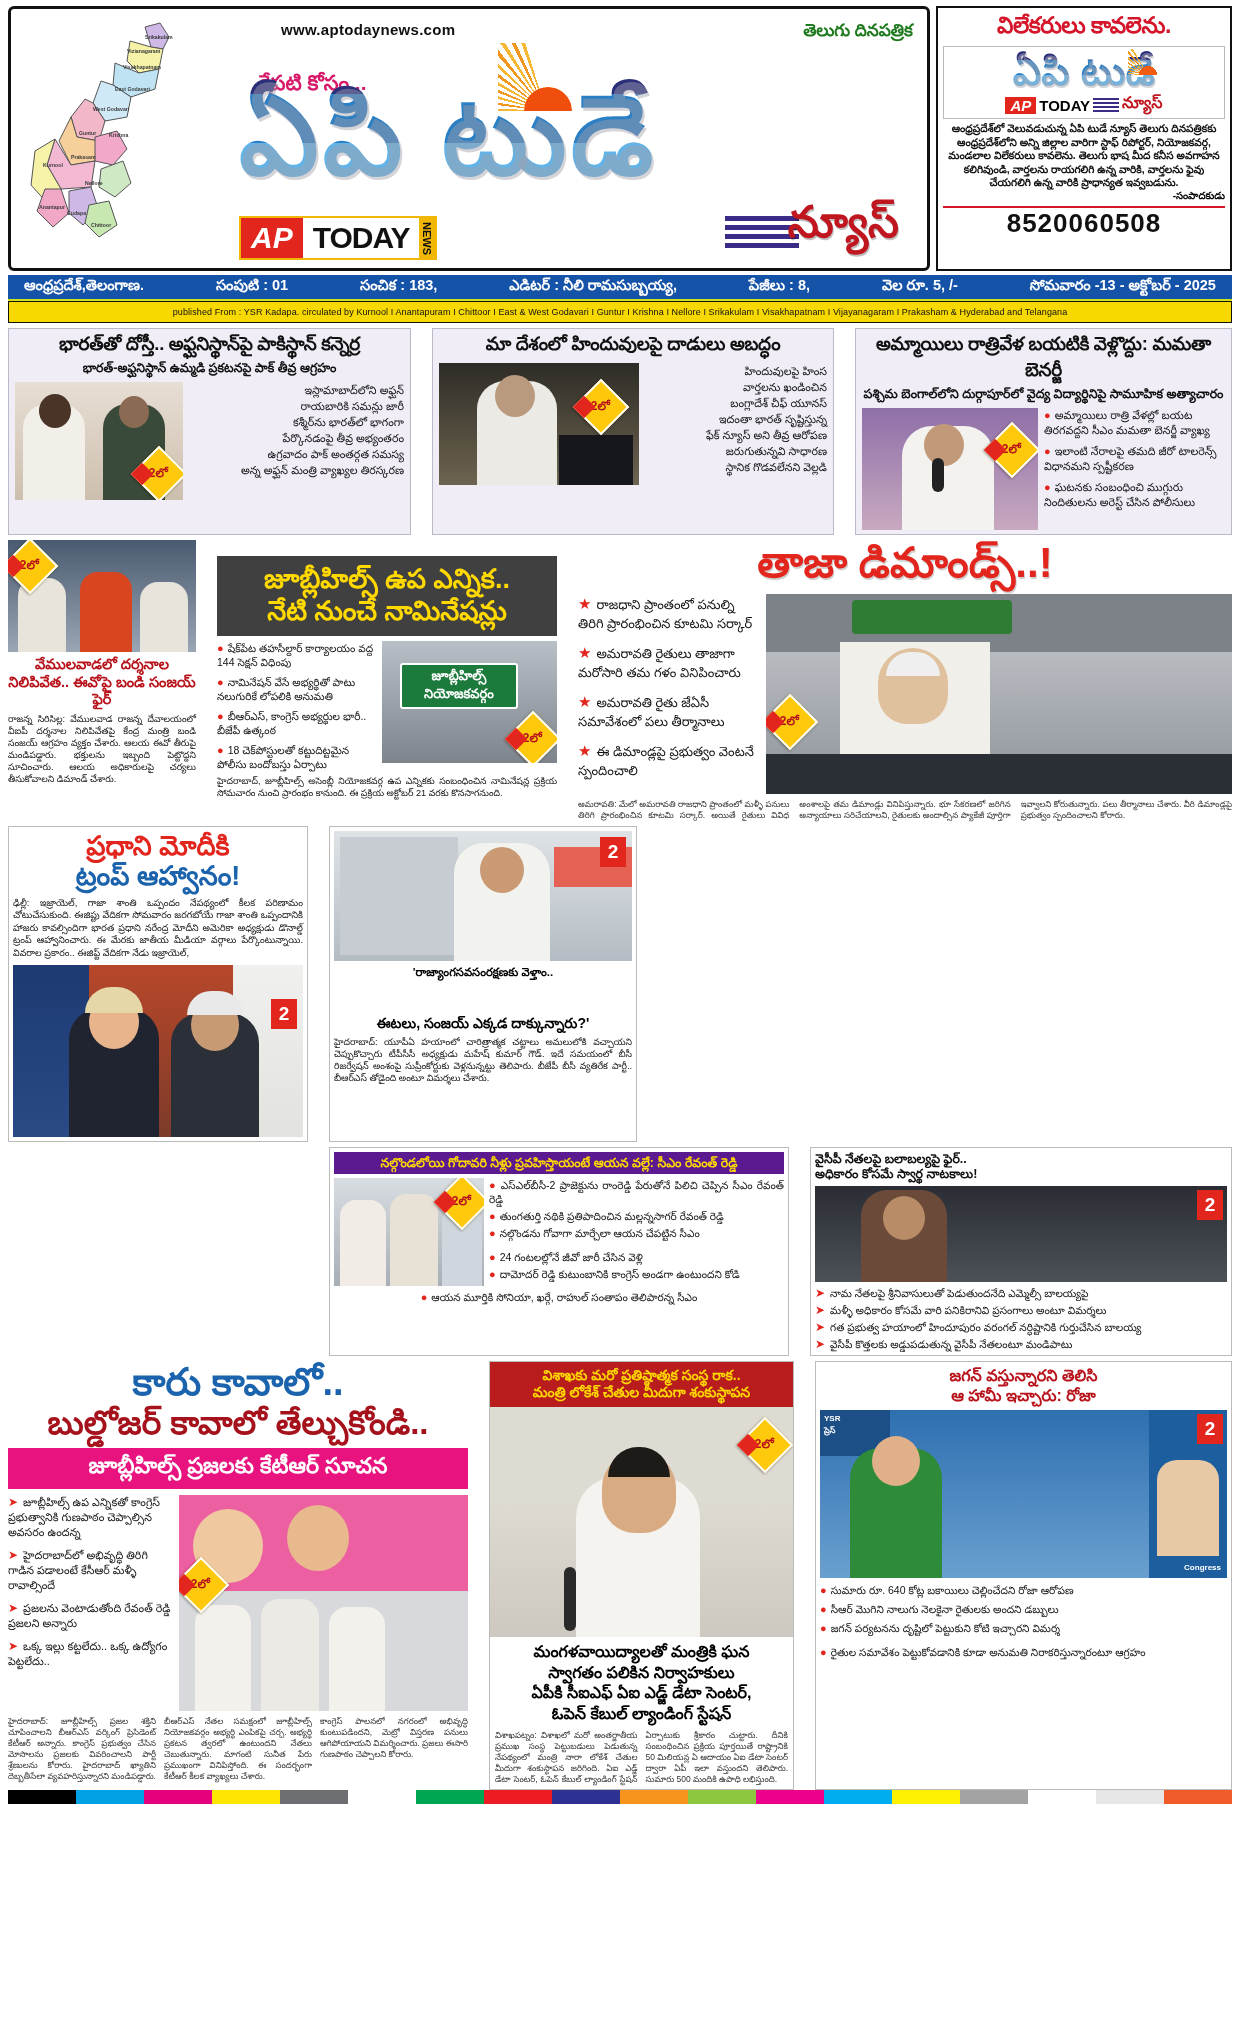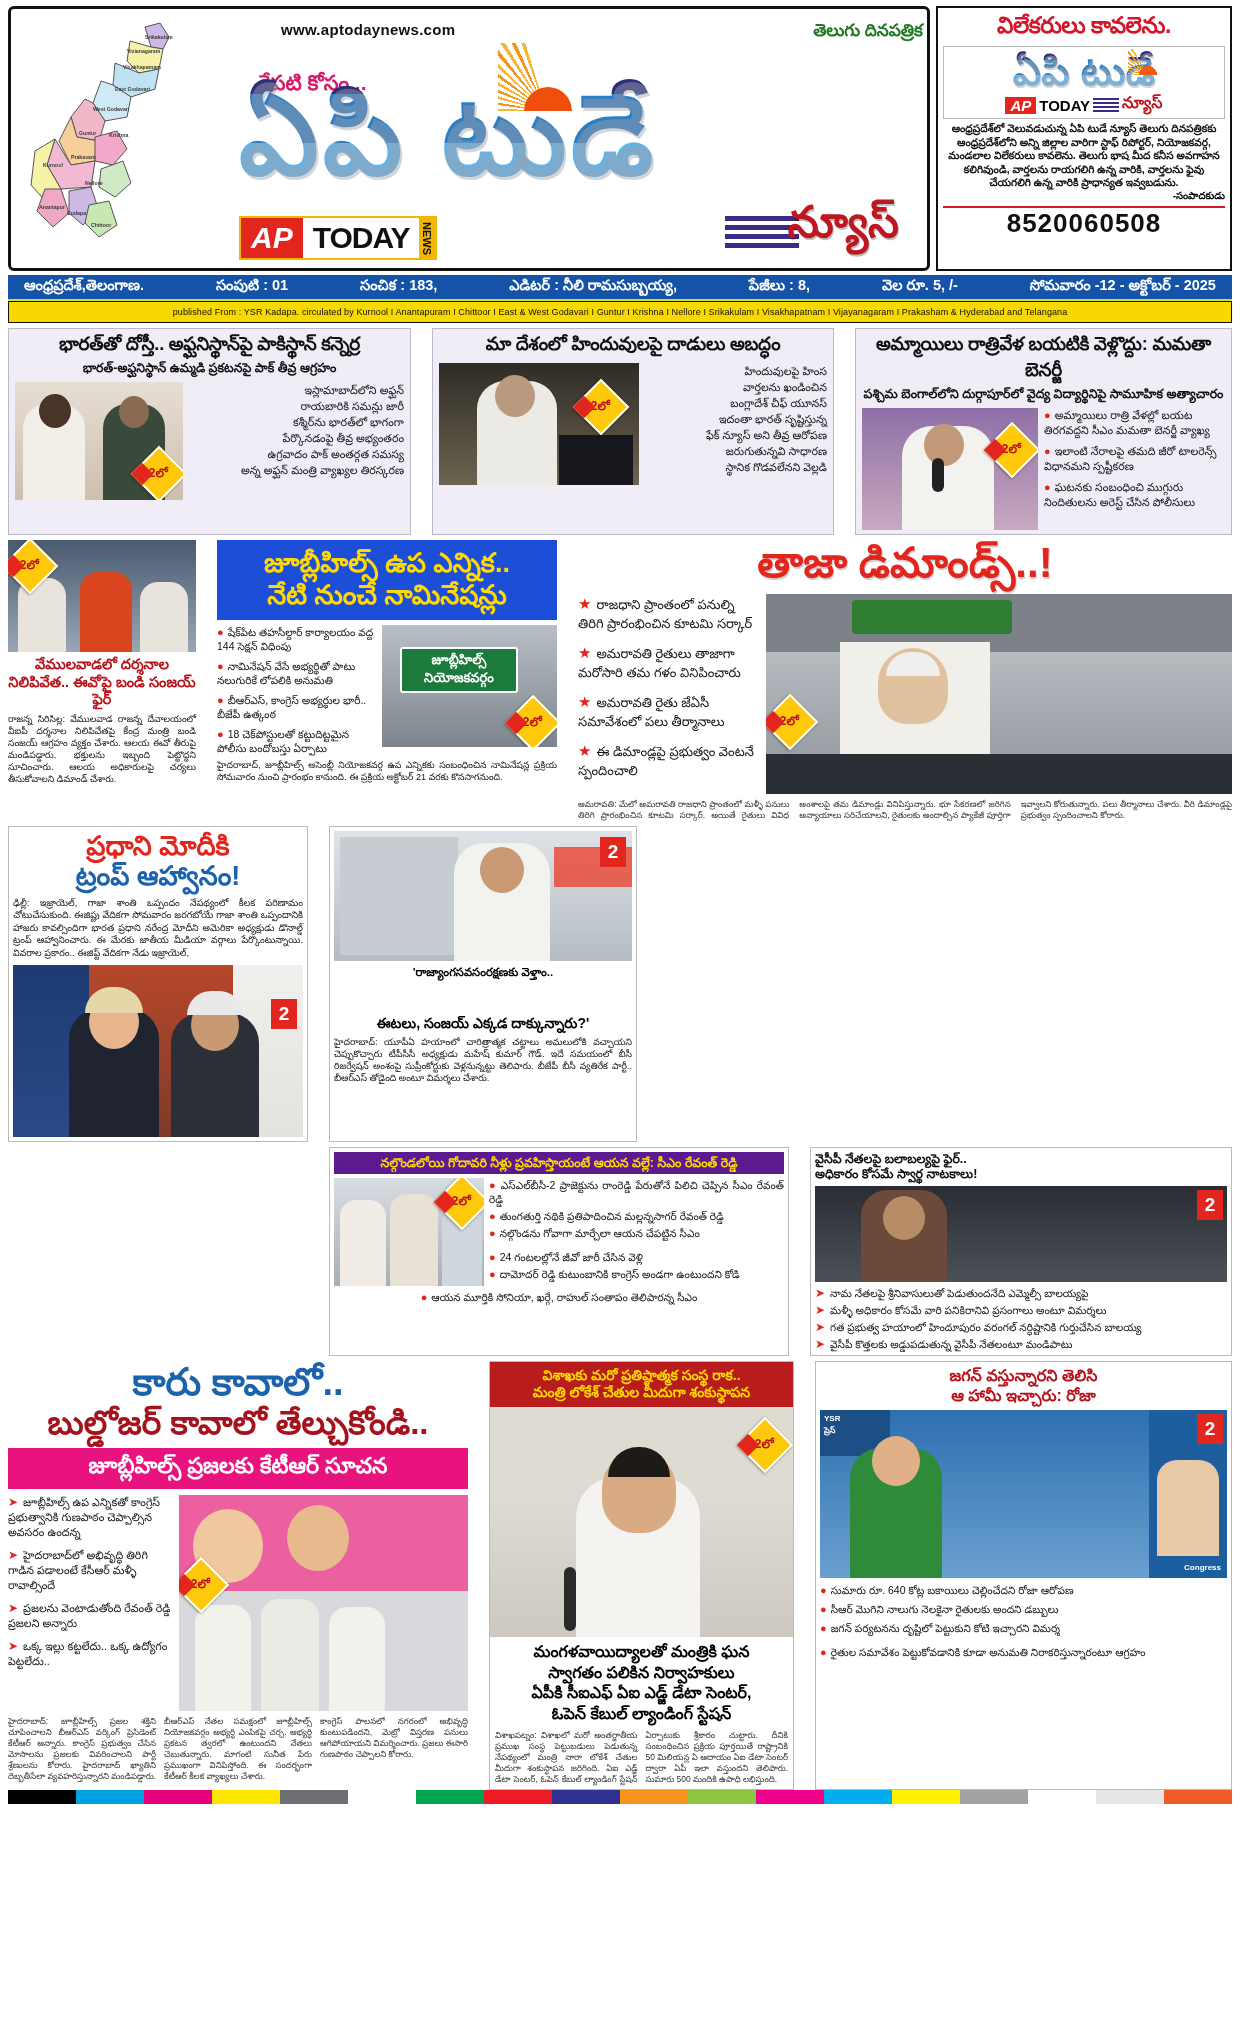--- a/index.html
+++ b/index.html
@@ -20,21 +20,21 @@
   }
   .mast-url {
     position:absolute; left:270px; top:12px;
     font-size:15px; font-weight:bold; color:#111; letter-spacing:.3px;
   }
   .mast-repati {
     position:absolute; left:247px; top:62px;
     font-size:21px; font-weight:bold; color:#d81a6a;
   }
   .mast-telugu {
-    position:absolute; right:4px; top:12px;
+    position:absolute; right:14px; top:12px;
     font-size:17px; font-weight:bold; color:#1f7a1f;
   }
   .mast-logo {
     position:absolute; left:228px; top:52px;
     font-size:112px; line-height:150px; font-weight:bold;
     background:linear-gradient(#2b2f7a 0 22%, #2b7fc4 22% 55%, #63b3e6 55% 100%);
     -webkit-background-clip:text; background-clip:text; color:transparent;
     letter-spacing:4px;
     text-shadow:2px 3px 0 rgba(160,160,170,.45);
     white-space:nowrap;
@@ -177,22 +177,22 @@
   .bullet-star::before{ content:"★"; color:#e3261d; margin-right:5px; font-size:15px; }
   .bullet-arrow::before{ content:"➤"; color:#e3261d; margin-right:5px; font-size:12px; }
   .tx { font-size:10.5px; line-height:14px; color:#111; text-align:justify; }
   .tx-c { font-size:12.5px; line-height:18px; color:#111; }
 
   
   .topcell{ border:1px solid #b9b9c9; background:#f0edf7; padding:4px 6px; }
   .topcell h2{ font-size:18.5px; text-align:center; font-weight:bold; color:#111; letter-spacing:-.3px; }
   .topcell h3{ font-size:12.5px; text-align:center; font-weight:bold; color:#111; margin-top:2px;}
 
-  .purplebox{ background:#1d4ed8; color:#ffd900; text-align:center;
-              font-size:27px; font-weight:bold; padding:8px 6px; line-height:1.18; }
+  .purplebox{ background:#404040; color:#ffd900; text-align:center;
+              font-size:27px; font-weight:bold; padding:8px 6px; line-height:1.18;margin-top:16px; }
   .greenhead{ color:#0aa80a; font-size:40px; font-weight:bold; text-align:center; line-height:1.1;
               text-shadow:1px 2px 0 rgba(0,0,0,.18); }
   .redhead{ color:#e3261d; font-size:42px; font-weight:bold; text-align:center; line-height:1.1;
             text-shadow:1px 2px 0 rgba(0,0,0,.18); }
   .bluehead{ color:#1b63ad; font-size:38px; font-weight:bold; text-align:center; line-height:1.12; }
   .darkredhead{ color:#a5121b; font-size:33px; font-weight:bold; text-align:center; line-height:1.12; }
   .pinkbar{ background:#e8137f; color:#fff; text-align:center; font-size:22px;
             font-weight:bold; padding:5px 4px; }
   .bandbar{ height:14px; display:flex; }
   .bandbar i{ flex:1; }
@@ -275,21 +275,21 @@
     </div>
   </div>
 
   <div class="infobar">
     <span>ఆంధ్రప్రదేశ్,తెలంగాణ.</span>
     <span>సంపుటి : 01</span>
     <span>సంచిక : 183,</span>
     <span>ఎడిటర్ : నీలి రామసుబ్బయ్య,</span>
     <span>పేజీలు : 8,</span>
     <span>వెల రూ. 5, /-</span>
-    <span>సోమవారం -12 - అక్టోబర్ - 2025</span>
+    <span>సోమవారం -13 - అక్టోబర్ - 2025</span>
   </div>
   <div class="publine">published From : YSR Kadapa. circulated by Kurnool I Anantapuram I Chittoor I East &amp; West Godavari I Guntur I Krishna I Nellore I Srikakulam I Visakhapatnam I Vijayanagaram I Prakasham &amp; Hyderabad and Telangana</div>
 
   <div class="row">
 
     <div class="topcell" style="width:403px;">
       <h2>భారత్‌తో దోస్తీ.. అఫ్ఘనిస్థాన్‌పై పాకిస్థాన్ కన్నెర్ర</h2>
       <h3>భారత్-అఫ్ఘనిస్థాన్ ఉమ్మడి ప్రకటనపై పాక్ తీవ్ర ఆగ్రహం</h3>
       <div style="display:flex; gap:6px; margin-top:4px;">
         <div class="photo" style="width:168px;height:118px;position:relative;

